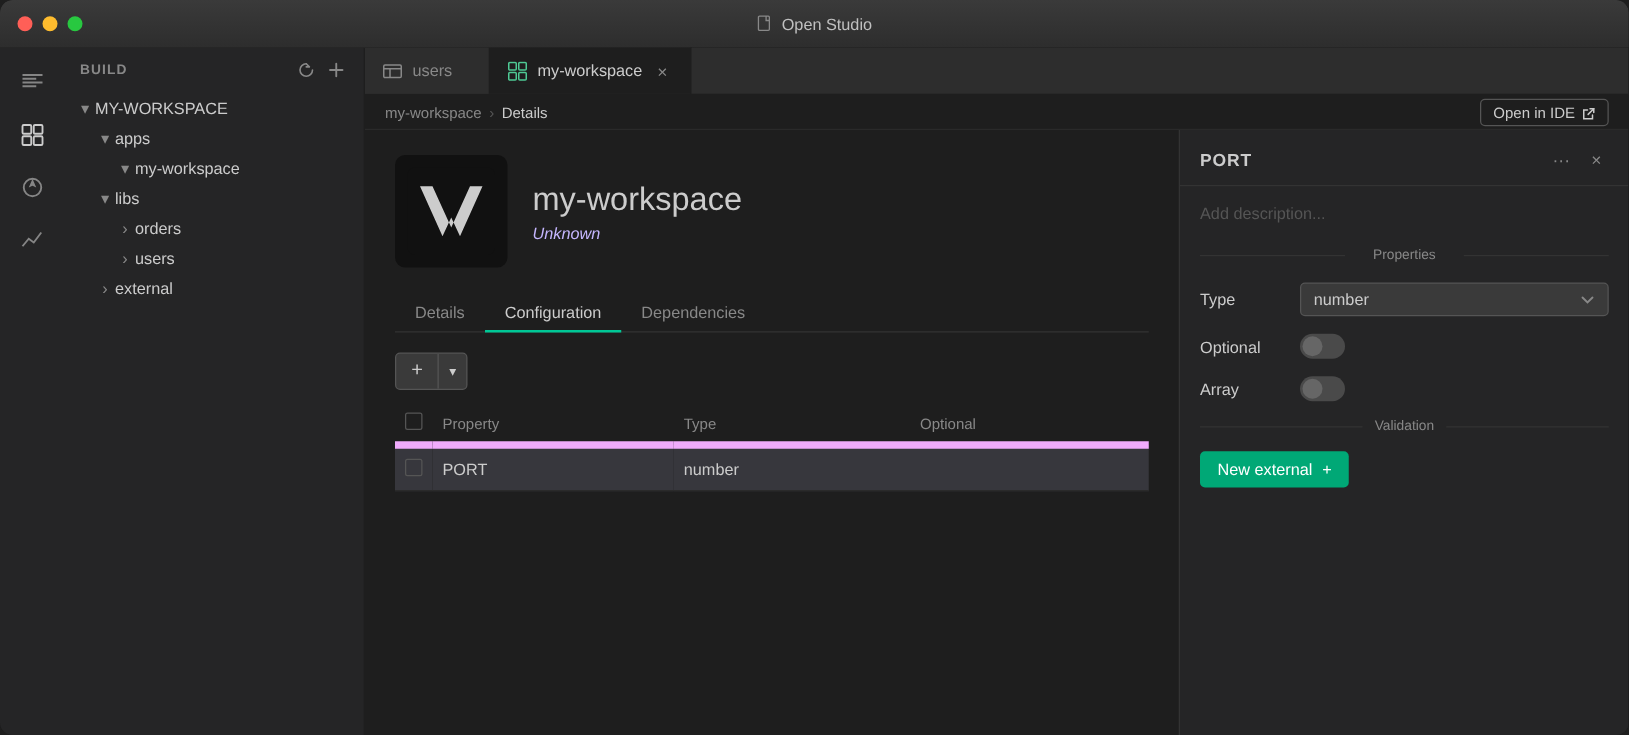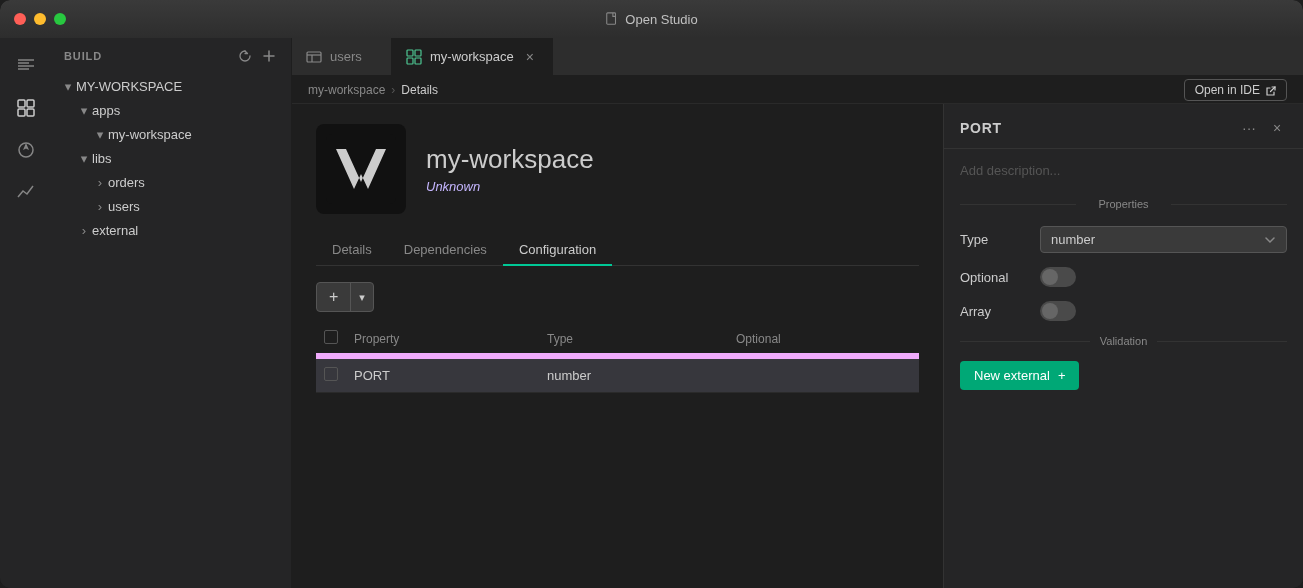--- a/index.html
+++ b/index.html
@@ -706,25 +706,25 @@
           <div class="workspace-info">
             <h1>my-workspace</h1>
             <div class="workspace-status">Unknown</div>
           </div>
         </div>
 
         <div class="content-tabs">
           <div class="content-tab">
             <span>Details</span>
           </div>
+          <div class="content-tab active">
+            <span>Configuration</span>
+          </div>
           <div class="content-tab">
             <span>Dependencies</span>
-          </div>
-          <div class="content-tab active">
-            <span>Configuration</span>
           </div>
         </div>
 
         <div class="table-toolbar">
           <div class="add-btn">
             <div class="add-btn-main">
               <span>+</span>
             </div>
             <div class="add-btn-dropdown">
               <span>▾</span>

